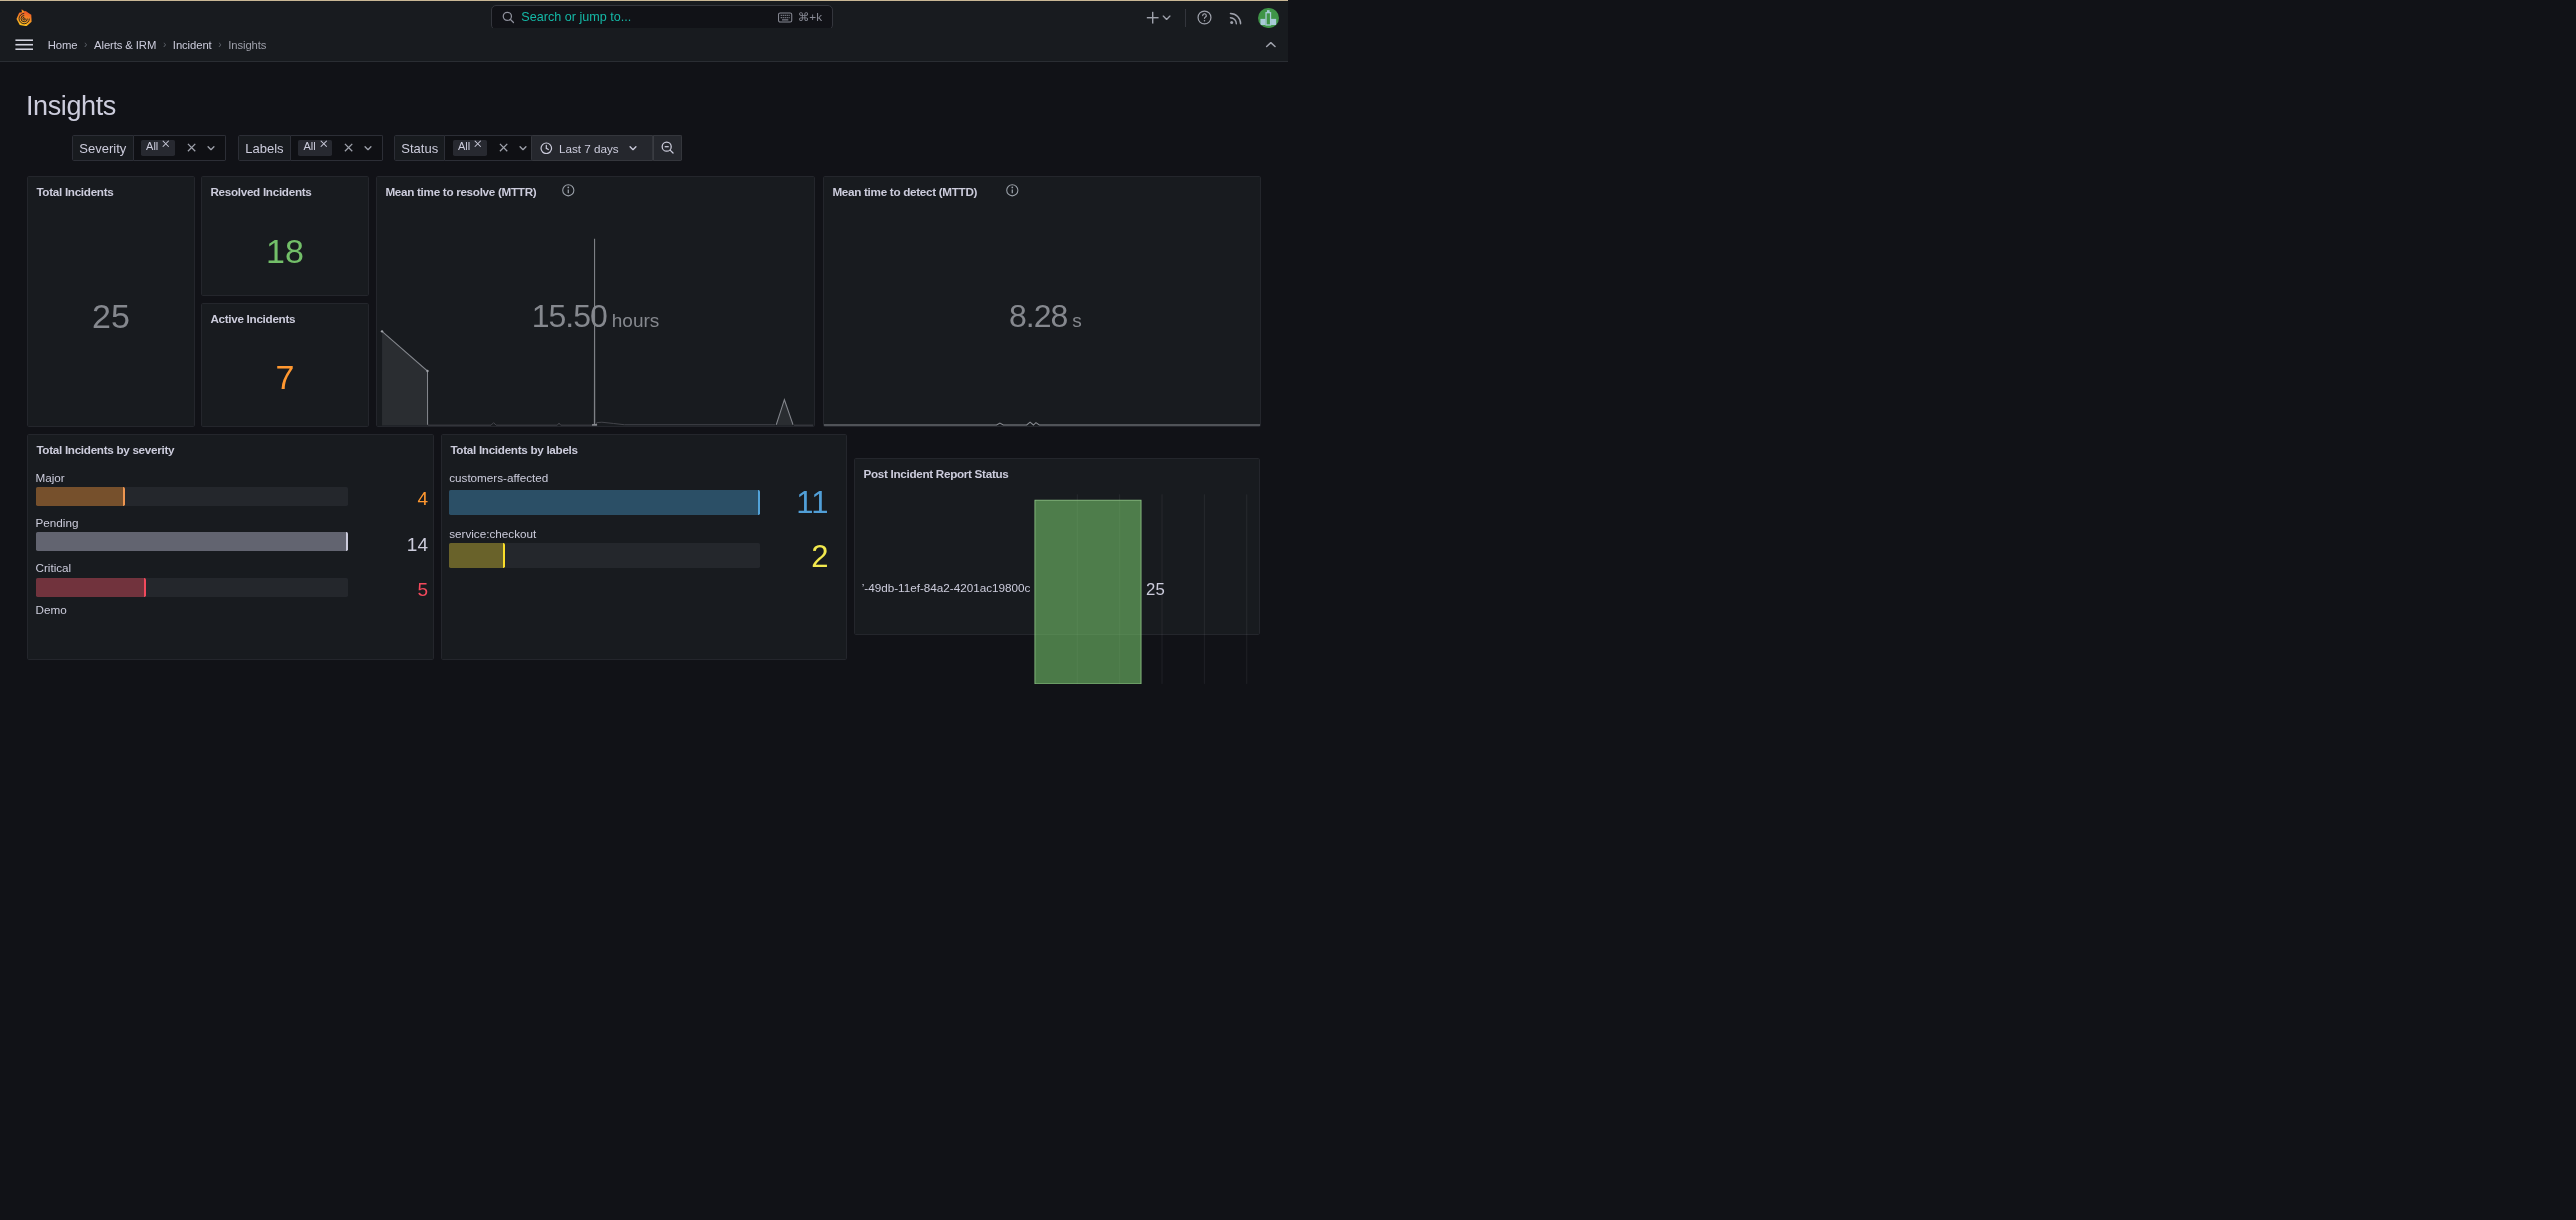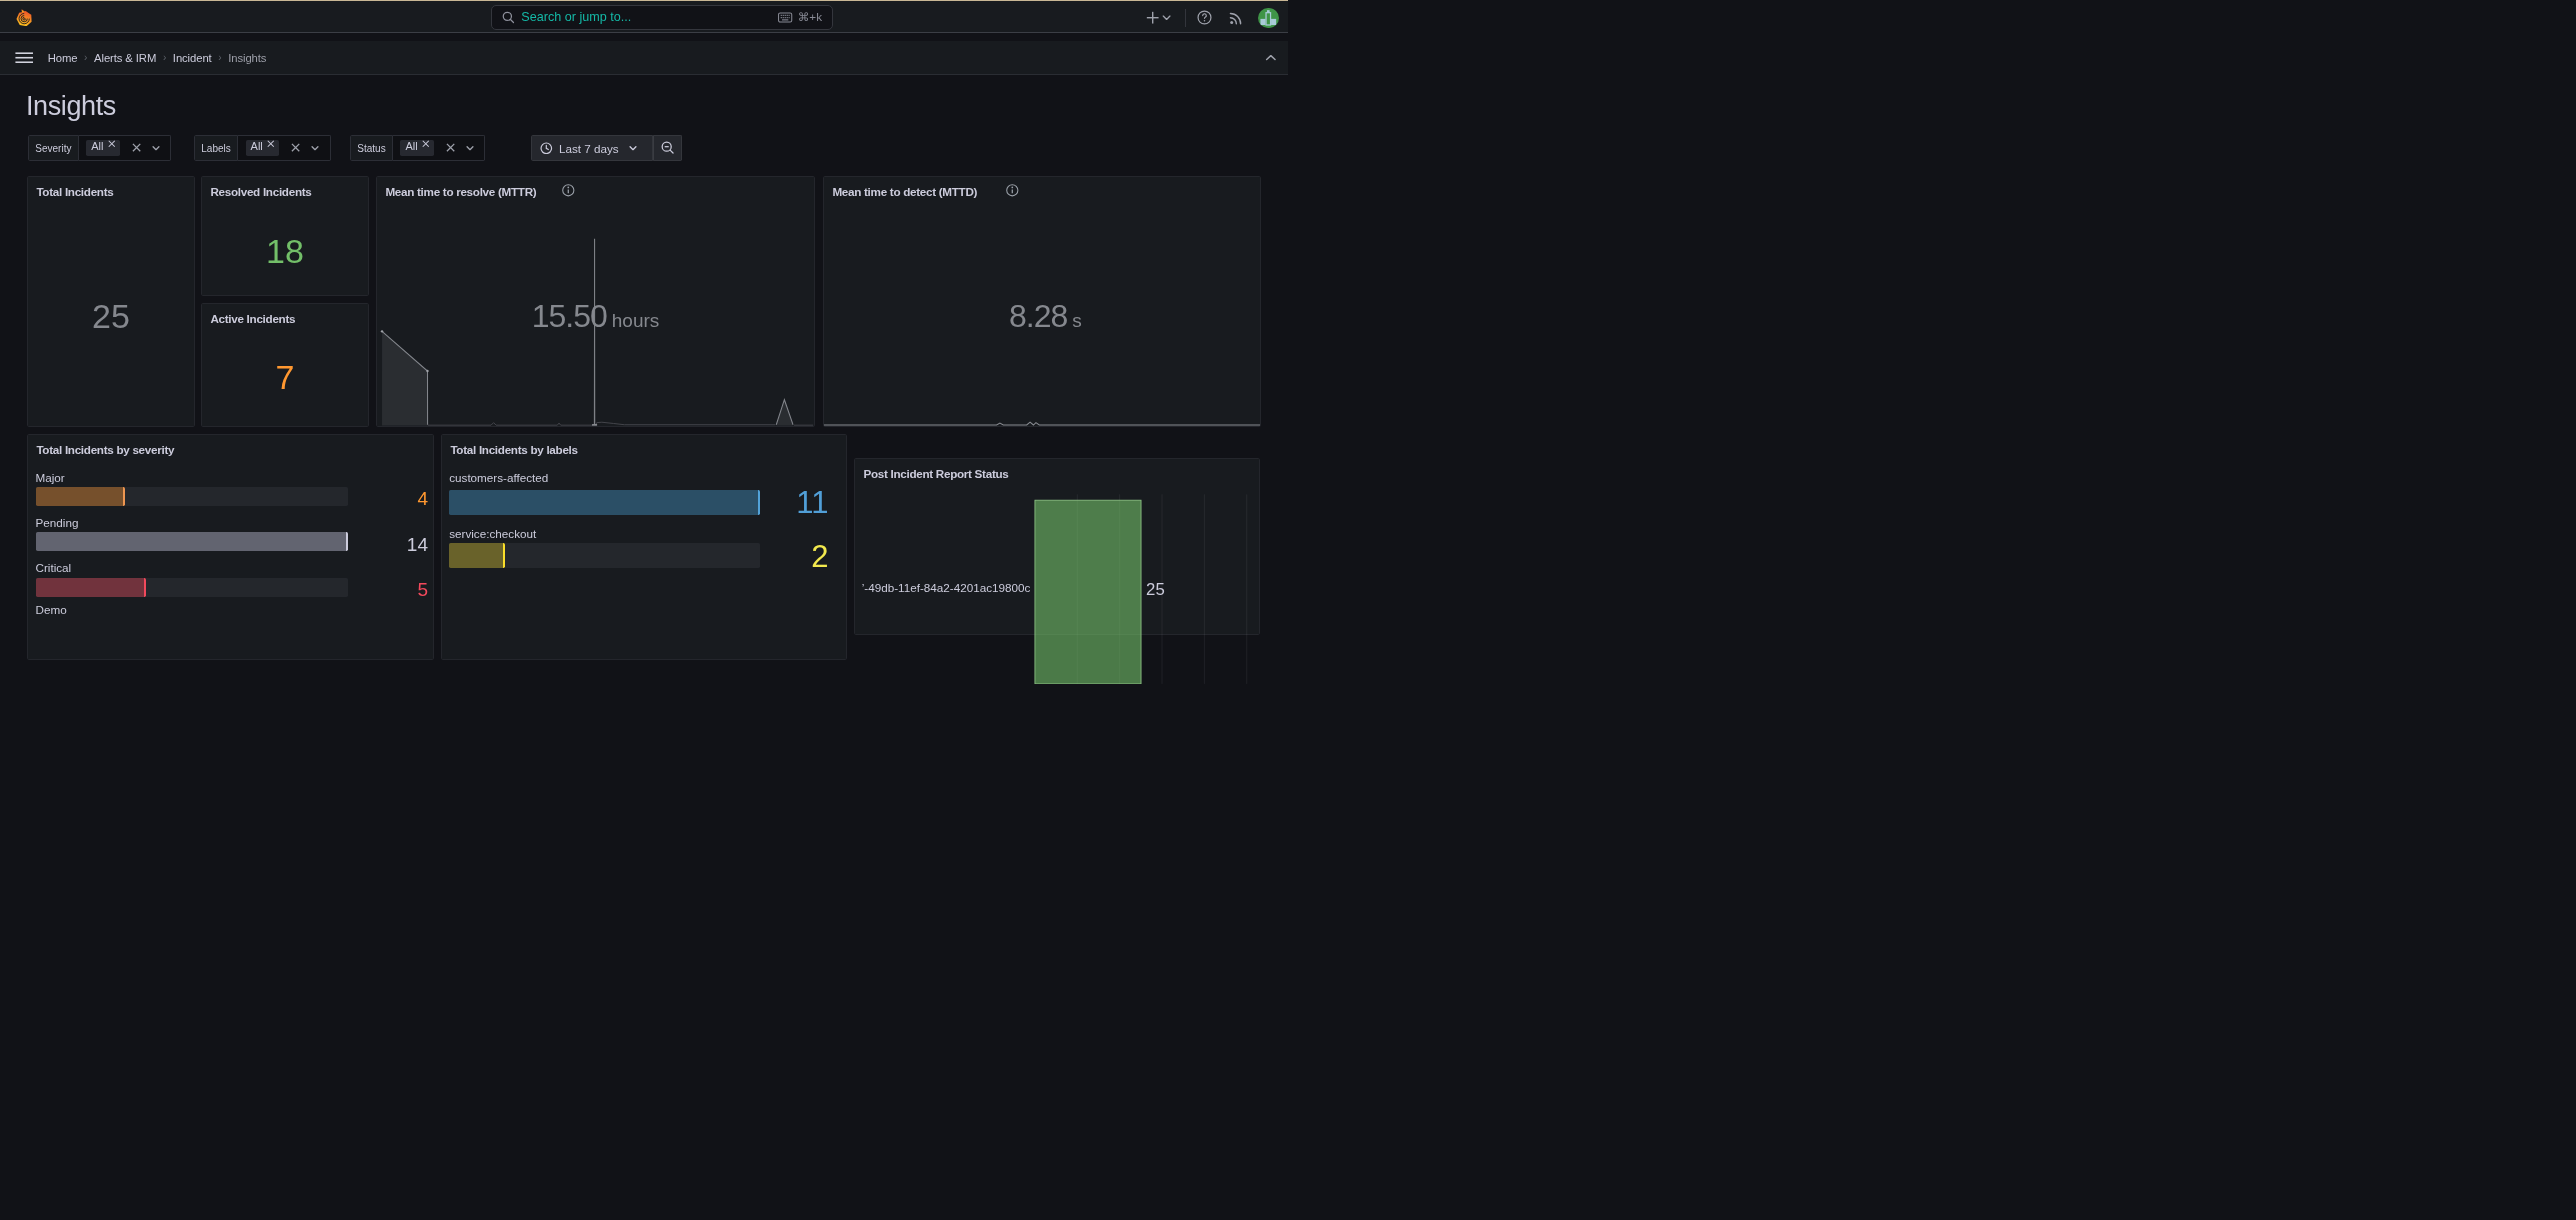--- a/index.html
+++ b/index.html
@@ -10,35 +10,35 @@
   .topbar { position:absolute; left:0; top:0.8px; width:1288px; height:32px; background:#181b1f;
     border-bottom:0.8px solid #3b3e45; }
   .logo { position:absolute; left:15px; top:8px; width:18.4px; height:17.6px; }
   .search { position:absolute; left:491px; top:4.2px; width:342px; height:25px; background:#111217;
     border:0.8px solid #34363d; border-radius:5px; display:flex; align-items:center; }
   .search .mag { margin-left:10px; }
   .search .ph { margin-left:6.7px; font-size:12.6px; color:#14b8a6; }
   .search .right { margin-left:auto; margin-right:10px; display:flex; align-items:center; gap:5px; color:#888a95; font-size:11.7px; }
   .tb-icons { position:absolute; left:0; top:0; width:1288px; height:36px; }
   
-  .crumbbar { position:absolute; left:0; top:41px; width:1288px; height:34px; background:#181b1f;
+  .crumbbar { position:absolute; left:0; top:28px; width:1288px; height:34px; background:#181b1f;
     border-bottom:0.8px solid #2a2d33; display:flex; align-items:center; }
   .crumbbar .burger { margin-left:15px; }
   .crumbs { display:flex; align-items:center; font-size:11.3px; letter-spacing:-0.1px; margin-left:14.3px; }
   .crumbs .sep { color:#5d6169; margin:0 6.7px; font-size:10px; }
   .crumbs .cur { color:#9d9fa9; }
   .crumbs a { color:#ccccdc; text-decoration:none; }
   .collapse { position:absolute; right:11.7px; top:11px; }
   
   h1.title { position:absolute; left:26px; top:91px; font-size:27px; font-weight:400; color:#ccccdc; letter-spacing:-0.4px; }
   
   .filters { position:absolute; left:28px; top:135px; height:26px; width:1233px; }
   .fgroup { position:absolute; top:0; height:26px; display:flex; }
   .fl { height:26px; border:0.8px solid #2c2e36; background:#181b1f; display:flex; align-items:center;
-        padding:0 6.3px; font-size:10px; color:#ccccdc; border-radius:1.7px 0 0 1.7px; }
+        padding:0 6.3px; font-size:13px; color:#ccccdc; border-radius:1.7px 0 0 1.7px;margin-left:44px; }
   .fv { height:26px; border:0.8px solid #2c2e36; border-left:none; background:#0f1014; display:flex; align-items:center;
         padding:0 7.5px; border-radius:0 1.7px 1.7px 0; }
   .chip { background:#272930; border-radius:1.7px; height:16px; display:flex; align-items:flex-start; padding:0 5px;
         font-size:11px; color:#ccccdc; gap:4.2px; }
   .chip svg { display:block; }
   .fx { margin-left:11.7px; display:flex; align-items:center; }
   .fcar { margin-left:10px; margin-right:1.7px; display:flex; align-items:center; }
   .timepick { position:absolute; left:503px; top:0; height:26px; display:flex; }
   .tp-main { height:26px; width:122px; white-space:nowrap; border:0.8px solid #34363c; background:#25272d; display:flex; align-items:center;
         padding:0 8.4px; gap:5.9px; font-size:11.7px; font-weight:500; color:#ccccdc; border-radius:1.7px 0 0 1.7px; }

